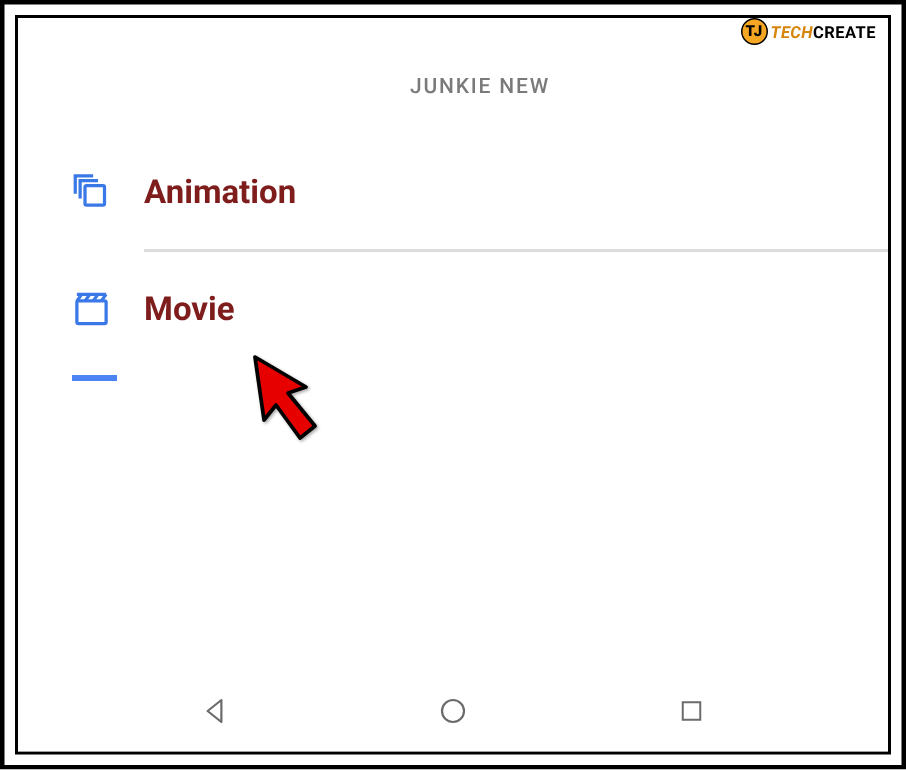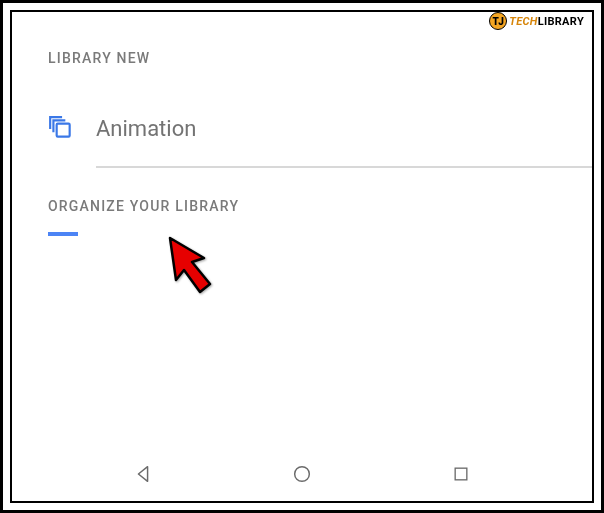--- a/index.html
+++ b/index.html
@@ -1,37 +1,37 @@
 <!DOCTYPE html>
 <html><head>
 <meta charset="utf-8">
 <style>
   * { box-sizing: border-box; margin: 0; padding: 0; }
   html, body { width: 604px; height: 513px; font-family: "Roboto", "Helvetica Neue", Arial, sans-serif; background: #fff; }
-  .outer { width: 604px; height: 513px; border: 3px solid #000; background: #fff; position: relative; }
+  .outer { width: 604px; height: 513px; border: 3px solid #000; background: #fff; position: relative; text-align: center; }
   .gap { width: 100%; height: 100%; padding: 7px; position: relative; }
   .inner { width: 100%; height: 100%; border: 2px solid #000; background: #fff; position: relative; overflow: hidden; }
 
   
   .watermark { position: absolute; top: -2px; right: 8px; height: 22px; display: flex; align-items: center; font-size: 11px; font-weight: 700; letter-spacing: 0.3px; }
   .watermark .circle { width: 18px; height: 18px; border-radius: 50%; background: #f5a623; color: #000; display: flex; align-items: center; justify-content: center; font-weight: 900; font-size: 10px; margin-right: 2px; border:1px solid #000;}
   .watermark .tech { color: #d7860b; display:inline-block; padding:1px 0;font-style:italic;}
   .watermark .junkie { color: #000; display:inline-block; padding:1px 0;}
 
   .content { padding: 30px 0 0 30px; }
   .section-header { font-size: 14px; letter-spacing: 1.2px; color: #7a7a7a; font-weight: 500; margin: 8px 0 24px 6px; }
 
   .menu { list-style: none; }
   .menu-item { display: flex; align-items: center; height: 76px; cursor: pointer; }
   .divider { height: 1px; background: #d8d8d8; margin-left: 54px; margin-right: 0; }
 
   .icon-slot { width: 54px; display: flex; align-items: center; justify-content: flex-start; padding-left: 6px; }
   .icon-slot svg { width: 26px; height: 26px; display: block; }
 
-  .menu-label { font-size: 22px; color: #737373; font-weight: 400; }
+  .menu-label { font-size: 22px; color: #7f1d1d; font-weight: 700; }
 
   .section-header.second { margin-top: 30px; margin-bottom: 18px; }
 
   .cut-stub { width: 30px; height: 4px; background: #4c84f5; margin-left: 6px; margin-top: 6px; }
 
   
   .navbar { position: absolute; left: 0; right: 0; bottom: 0; height: 54px; background: #fff; display: flex; align-items: center; justify-content: space-evenly; }
   .nav-btn { width: 56px; height: 40px; display: flex; align-items: center; justify-content: center; cursor: pointer; }
   .nav-btn svg { display:block; }
 
@@ -42,47 +42,56 @@
 </head>
 <body>
 
 <div class="outer">
   <div class="gap">
     <div class="inner">
 
       <div class="watermark">
         <span class="circle">TJ</span>
         <span class="tech">TECH</span>
-        <span class="junkie">LIBRARY</span>
+        <span class="junkie">CREATE</span>
       </div>
 
       <div class="content">
 
-        <div class="section-header">LIBRARY NEW</div>
+        <div class="section-header">JUNKIE NEW</div>
 
         <ul class="menu">
 
           <li class="menu-item">
             <span class="icon-slot">
               <svg viewBox="0 0 24 24" fill="none" stroke="#3b78e7" stroke-width="2">
                 <rect x="8" y="8" width="12" height="12" rx="1"></rect>
                 <path d="M5 16 V5 H16"></path>
                 <path d="M2 13 V2 H13"></path>
               </svg>
             </span>
             <span class="menu-label">Animation</span>
           </li>
           <div class="divider"></div>
 
           <div class="divider"></div>
 
+          <li class="menu-item">
+            <span class="icon-slot">
+              <svg viewBox="0 0 24 24" fill="none" stroke="#3b78e7" stroke-width="2">
+                <rect x="3" y="7" width="18" height="14" rx="1"></rect>
+                <path d="M3 7 L6 3 M8 7 L11 3 M13 7 L16 3 M18 7 L21 3"></path>
+                <path d="M3 3 H21"></path>
+              </svg>
+            </span>
+            <span class="menu-label">Movie</span>
+          </li>
 
         </ul>
 
-        <div class="section-header second">ORGANIZE YOUR LIBRARY</div>
 
         <div class="cut-stub"></div>
 
       </div>
 
       <div class="navbar">
         <div class="nav-btn">
           <svg width="22" height="22" viewBox="0 0 24 24" fill="none" stroke="#6b6b6b" stroke-width="1.6" stroke-linejoin="round" stroke-linecap="round">
             <path d="M17 4 L7 12 L17 20 Z" fill="none"></path>
           </svg>

